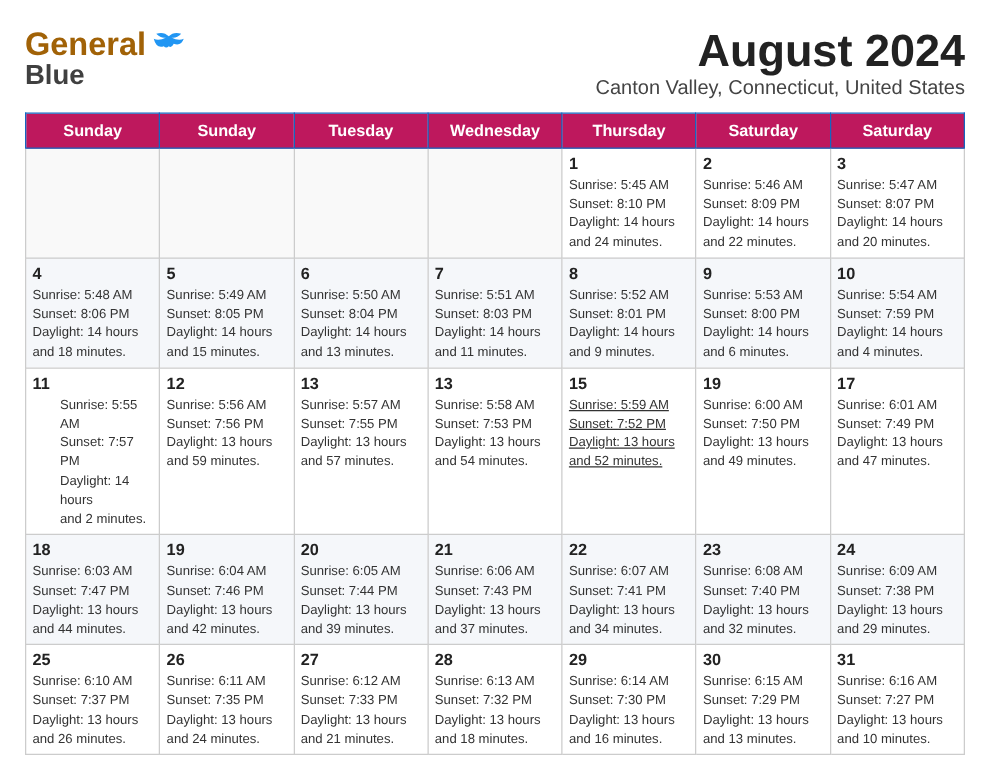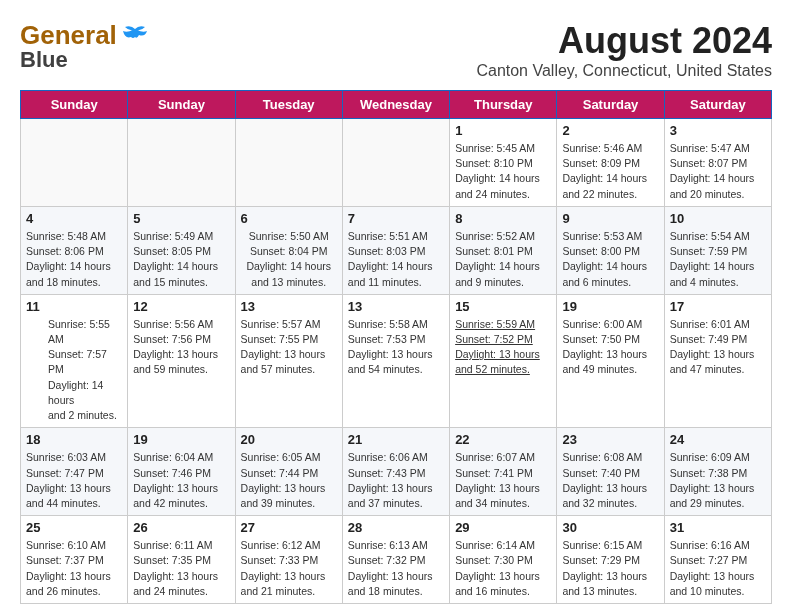--- a/index.html
+++ b/index.html
@@ -153,21 +153,21 @@
         </td>
         <td>
           <div class="day-number">5</div>
           <div class="day-info" style="white-space: pre-line;">Sunrise: 5:49 AM
 Sunset: 8:05 PM
 Daylight: 14 hours
 and 15 minutes.</div>
         </td>
         <td>
           <div class="day-number">6</div>
-          <div class="day-info" style="white-space: pre-line; text-align: center;">Sunrise: 5:50 AM
+          <div class="day-info" style="white-space: pre-line;">Sunrise: 5:50 AM
 Sunset: 8:04 PM
 Daylight: 14 hours
 and 13 minutes.</div>
         </td>
         <td>
           <div class="day-number">7</div>
           <div class="day-info" style="white-space: pre-line;">Sunrise: 5:51 AM
 Sunset: 8:03 PM
 Daylight: 14 hours
 and 11 minutes.</div>

